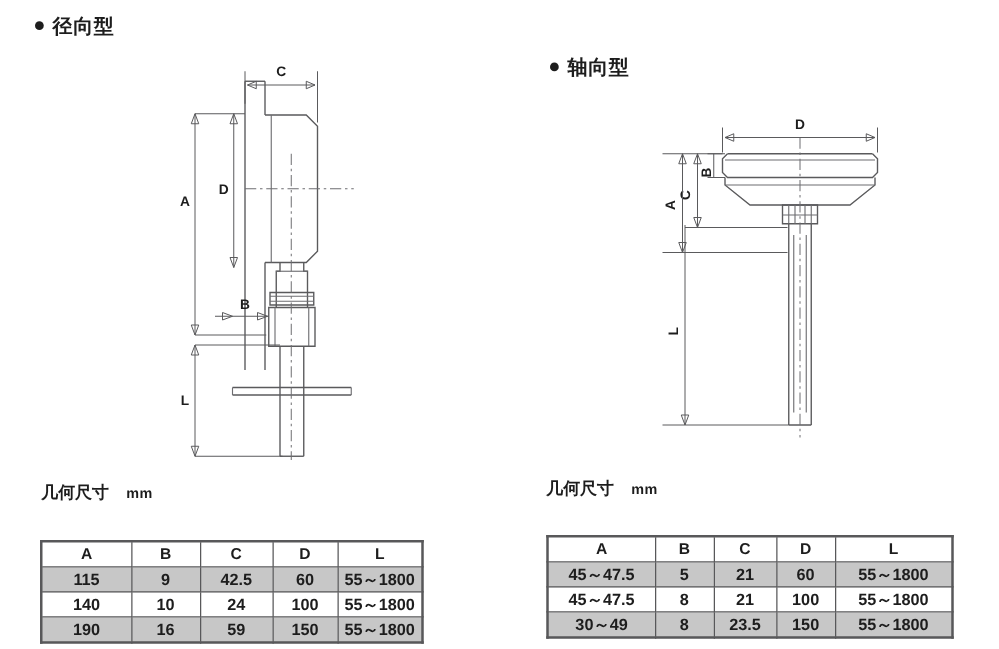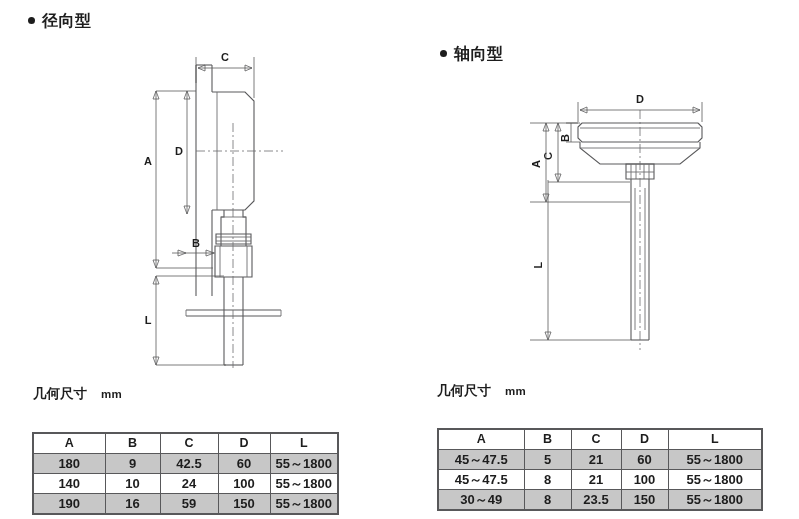--- a/index.html
+++ b/index.html
@@ -282,21 +282,21 @@
       <tr>
         <th>A</th>
         <th>B</th>
         <th>C</th>
         <th>D</th>
         <th>L</th>
       </tr>
     </thead>
     <tbody>
       <tr class="shade">
-        <td>180</td>
+        <td>115</td>
         <td>9</td>
         <td>42.5</td>
         <td>60</td>
         <td>55～1800</td>
       </tr>
       <tr class="plain">
         <td>140</td>
         <td>10</td>
         <td>24</td>
         <td>100</td>

